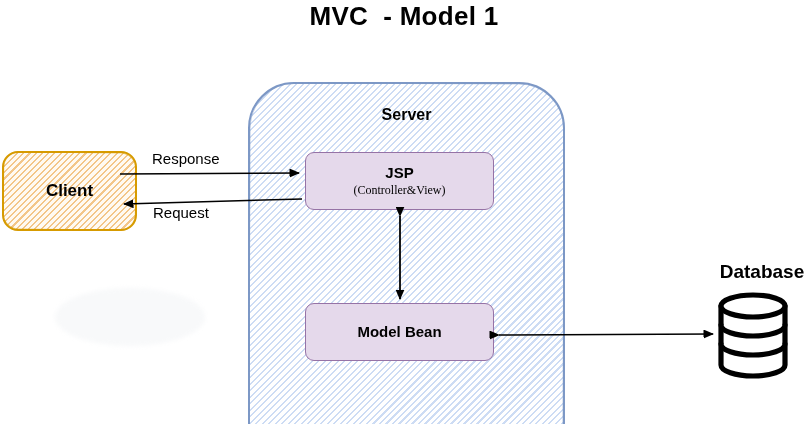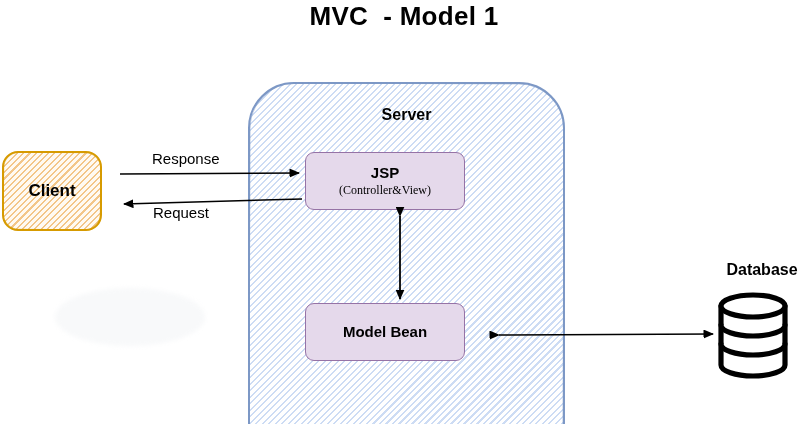--- a/index.html
+++ b/index.html
@@ -37,52 +37,52 @@
     content:"";position:absolute;inset:-1px;border-radius:46px;
     border:1px solid var(--c-server-border);opacity:.45;transform:rotate(.25deg);
     pointer-events:none;
   }
   .server-label{
     position:absolute;left:0;right:0;top:22px;text-align:center;
     font-size:16px;font-weight:bold;
   }
 
   .client-box{
-    position:absolute;left:2px;top:151px;width:100px;height:80px;
+    position:absolute;left:2px;top:151px;width:135px;height:80px;
     border:2px solid var(--c-client-border);border-radius:16px;
     background-color:var(--c-client-fill);
     background-image:repeating-linear-gradient(135deg,var(--c-client-hatch) 0px,var(--c-client-hatch) 1.5px,transparent 1.5px,transparent 4.4px);
     display:flex;align-items:center;justify-content:center;
     font-size:17px;font-weight:bold;
   }
   .client-box::after{
     content:"";position:absolute;inset:-1px;border-radius:16px;
     border:1px solid var(--c-client-border);opacity:.5;transform:rotate(.6deg);
     pointer-events:none;
   }
 
   .node{
-    position:absolute;left:305px;width:160px;height:58px;
+    position:absolute;left:305px;width:189px;height:58px;
     border:1.6px solid var(--c-node-border);border-radius:9px;
     background:var(--c-node-fill);
     display:flex;flex-direction:column;align-items:center;justify-content:center;
     line-height:1.25;
   }
   .node .node-title{font-size:15px;font-weight:bold;}
   .node .node-subtitle{font-family:Liberation Serif, serif;font-size:12px;}
   .jsp-node{top:152px;}
   .bean-node{top:303px;}
 
   .edge-label{position:absolute;font-size:15px;}
   .request-label{left:152px;top:150px;}
   .response-label{left:153px;top:204px;}
 
   .db-label{
     position:absolute;left:762px;top:261px;transform:translateX(-50%);
-    font-size:16px;font-weight:bold;
+    font-size:19px;font-weight:bold;
   }
 
   svg.overlay{position:absolute;left:0;top:0;pointer-events:none;}
 </style>
 </head>
 <body>
 
 <div class="canvas">
 
   <div class="diagram-title">MVC  - Model 1</div>

